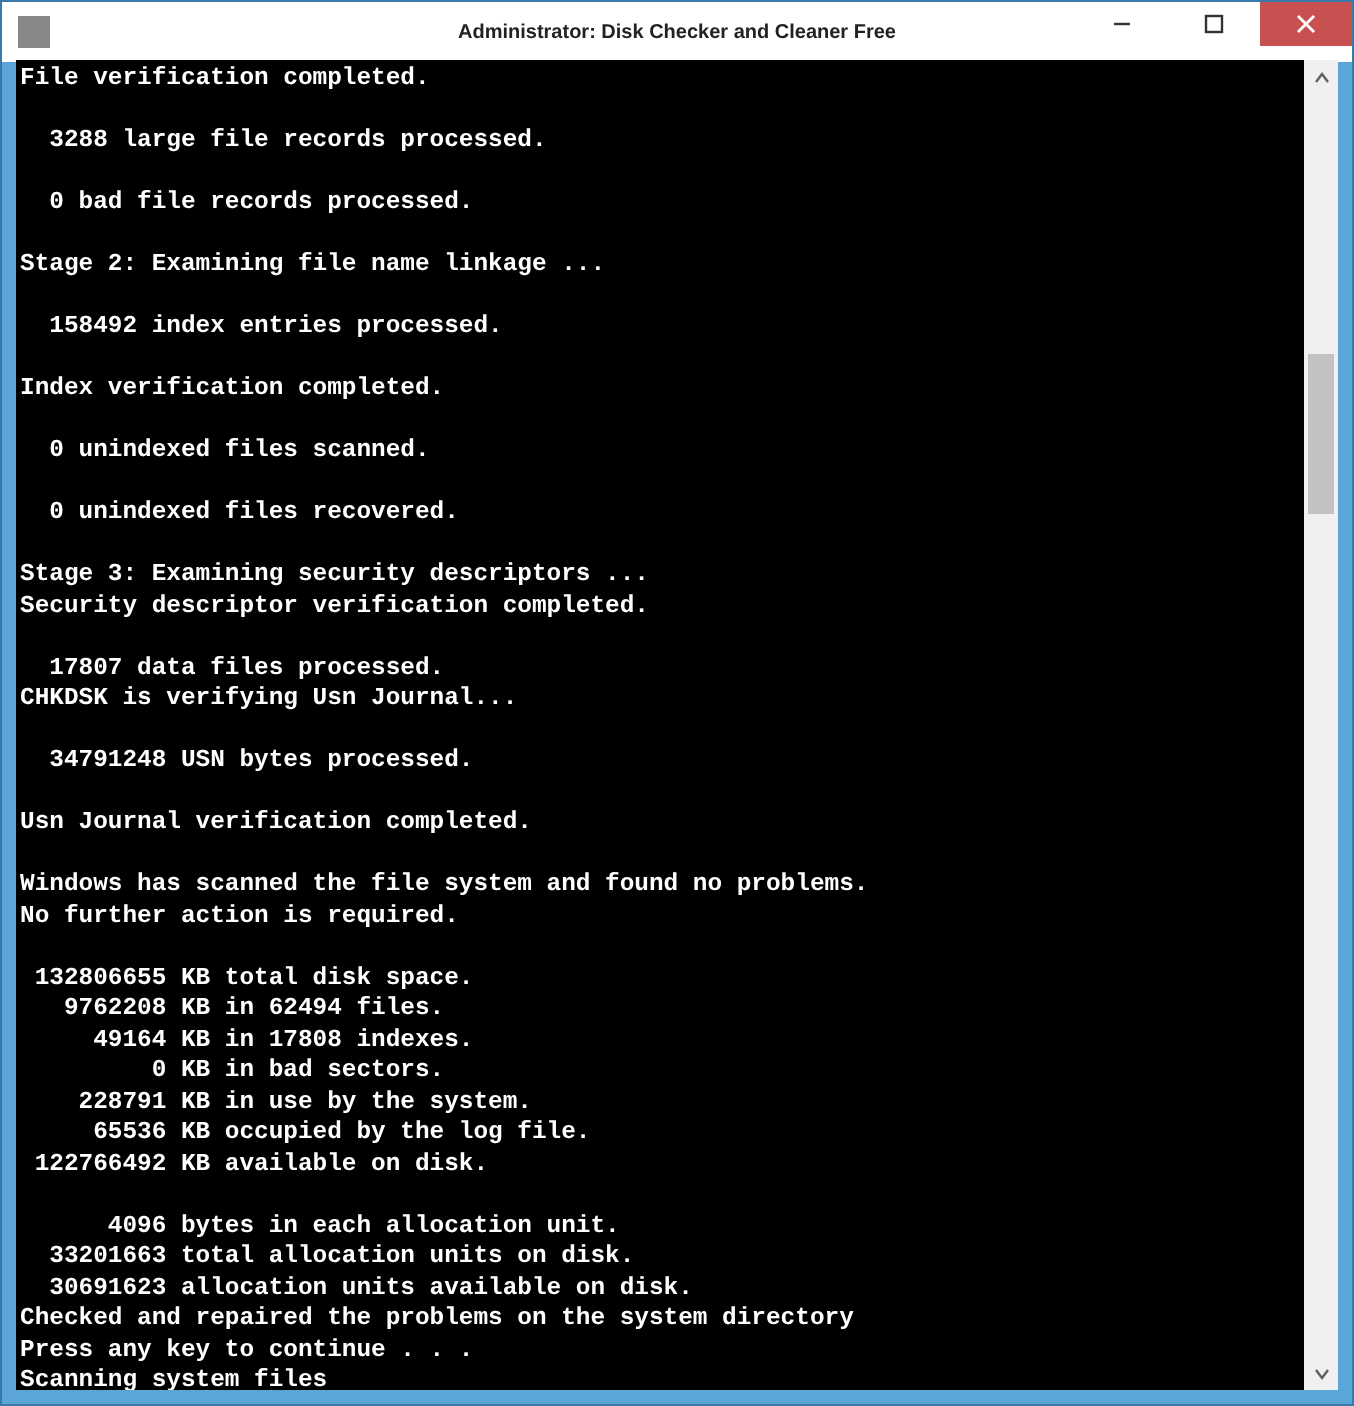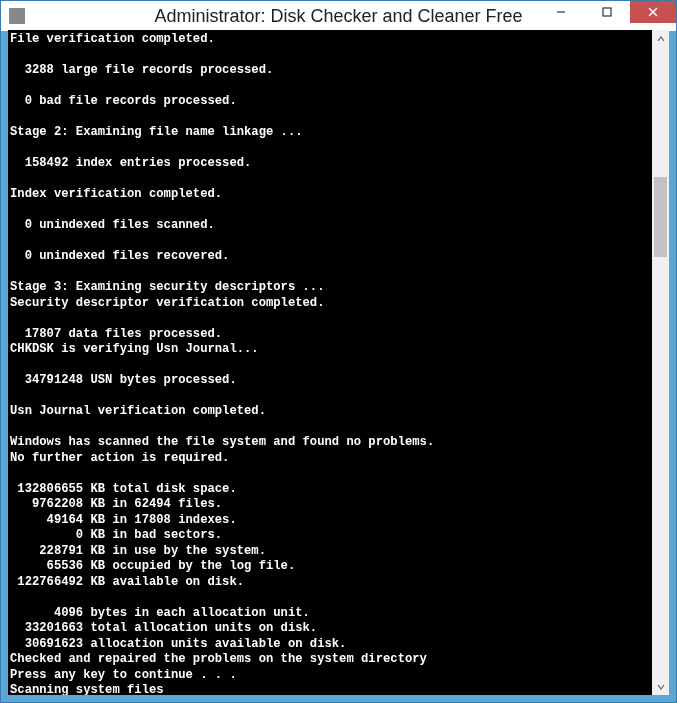--- a/index.html
+++ b/index.html
@@ -21,25 +21,26 @@
   .titlebar .icon {
     width: 16px;
     height: 16px;
     margin: 0 6px 0 8px;
     background: #888;
     display: inline-block;
   }
   .titlebar .title {
     flex: 1;
     text-align: center;
-    font-size: 18px;
+    font-size: 10px;
     color: #222;
     position: absolute;
     left: 0; right: 0;
     pointer-events: none;
+    font-weight: bold;
   }
   .win-controls {
     display: flex;
     margin-left: auto;
     height: 100%;
   }
   .win-btn {
     width: 46px;
     height: 22px;
     display: flex;

